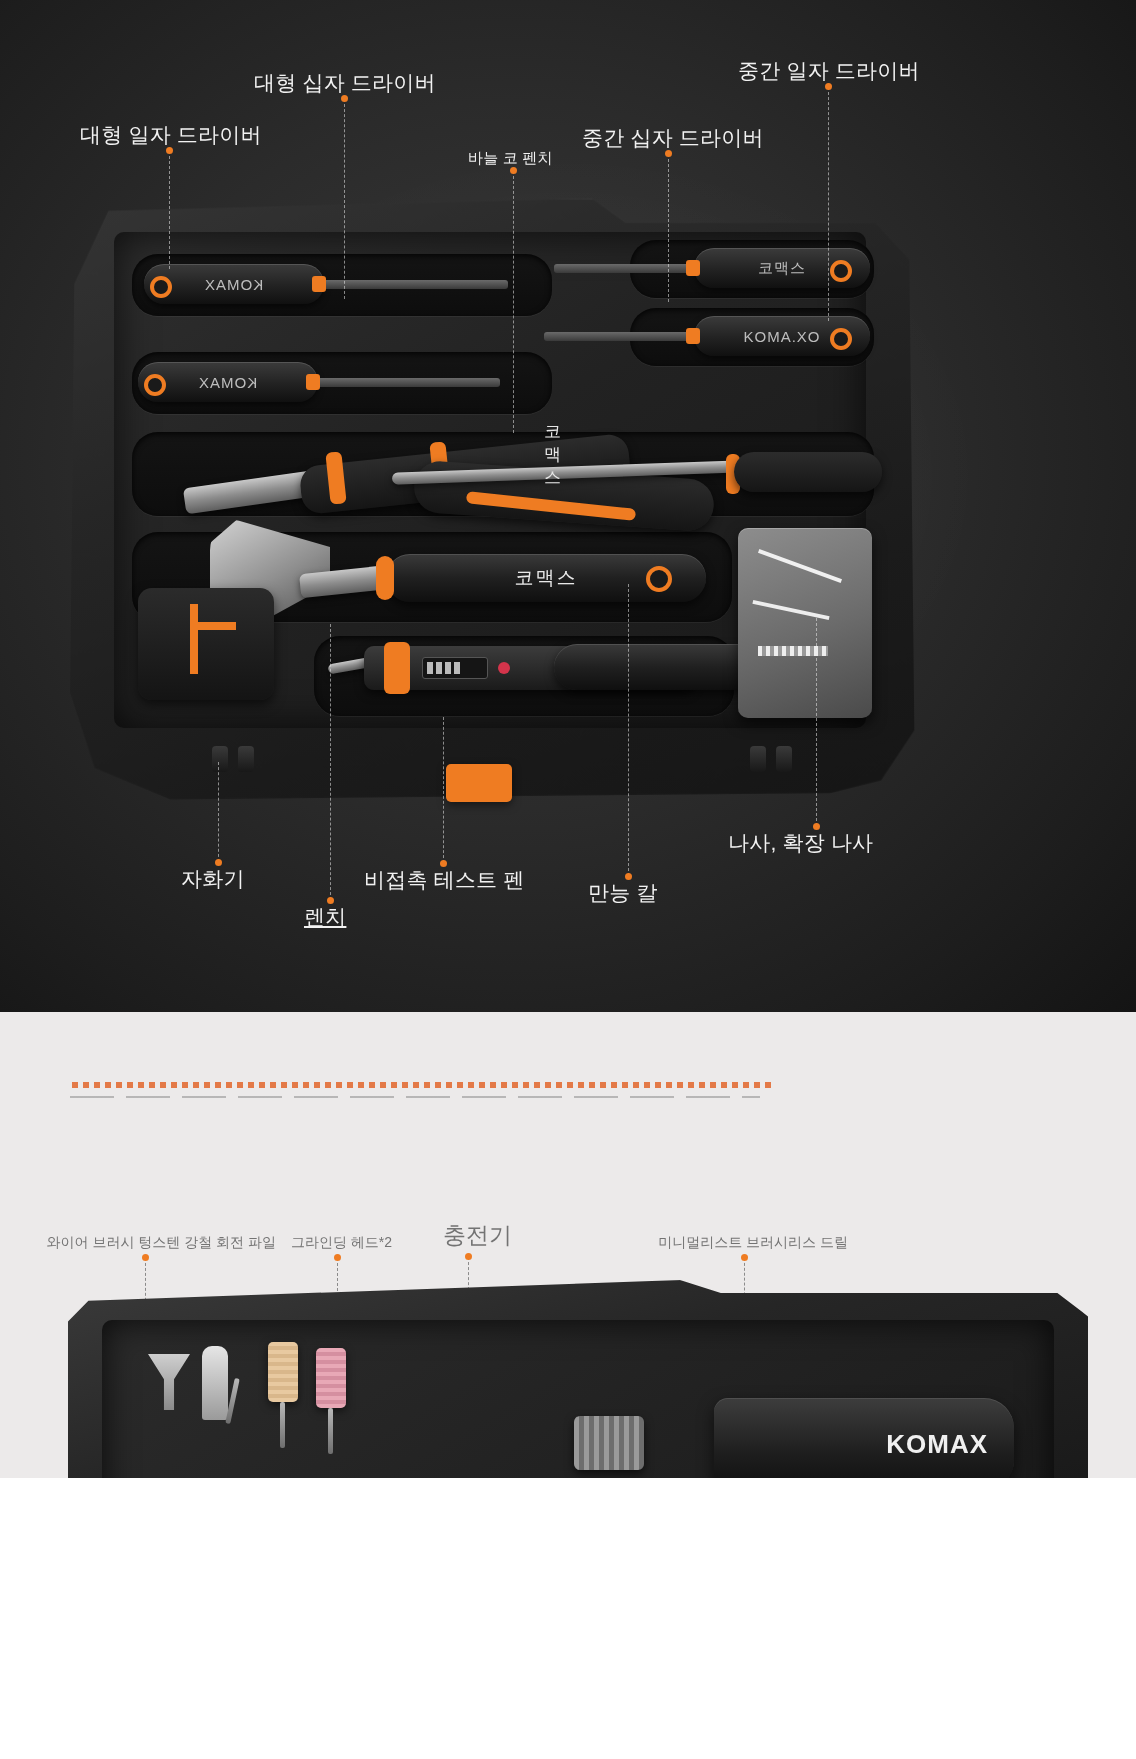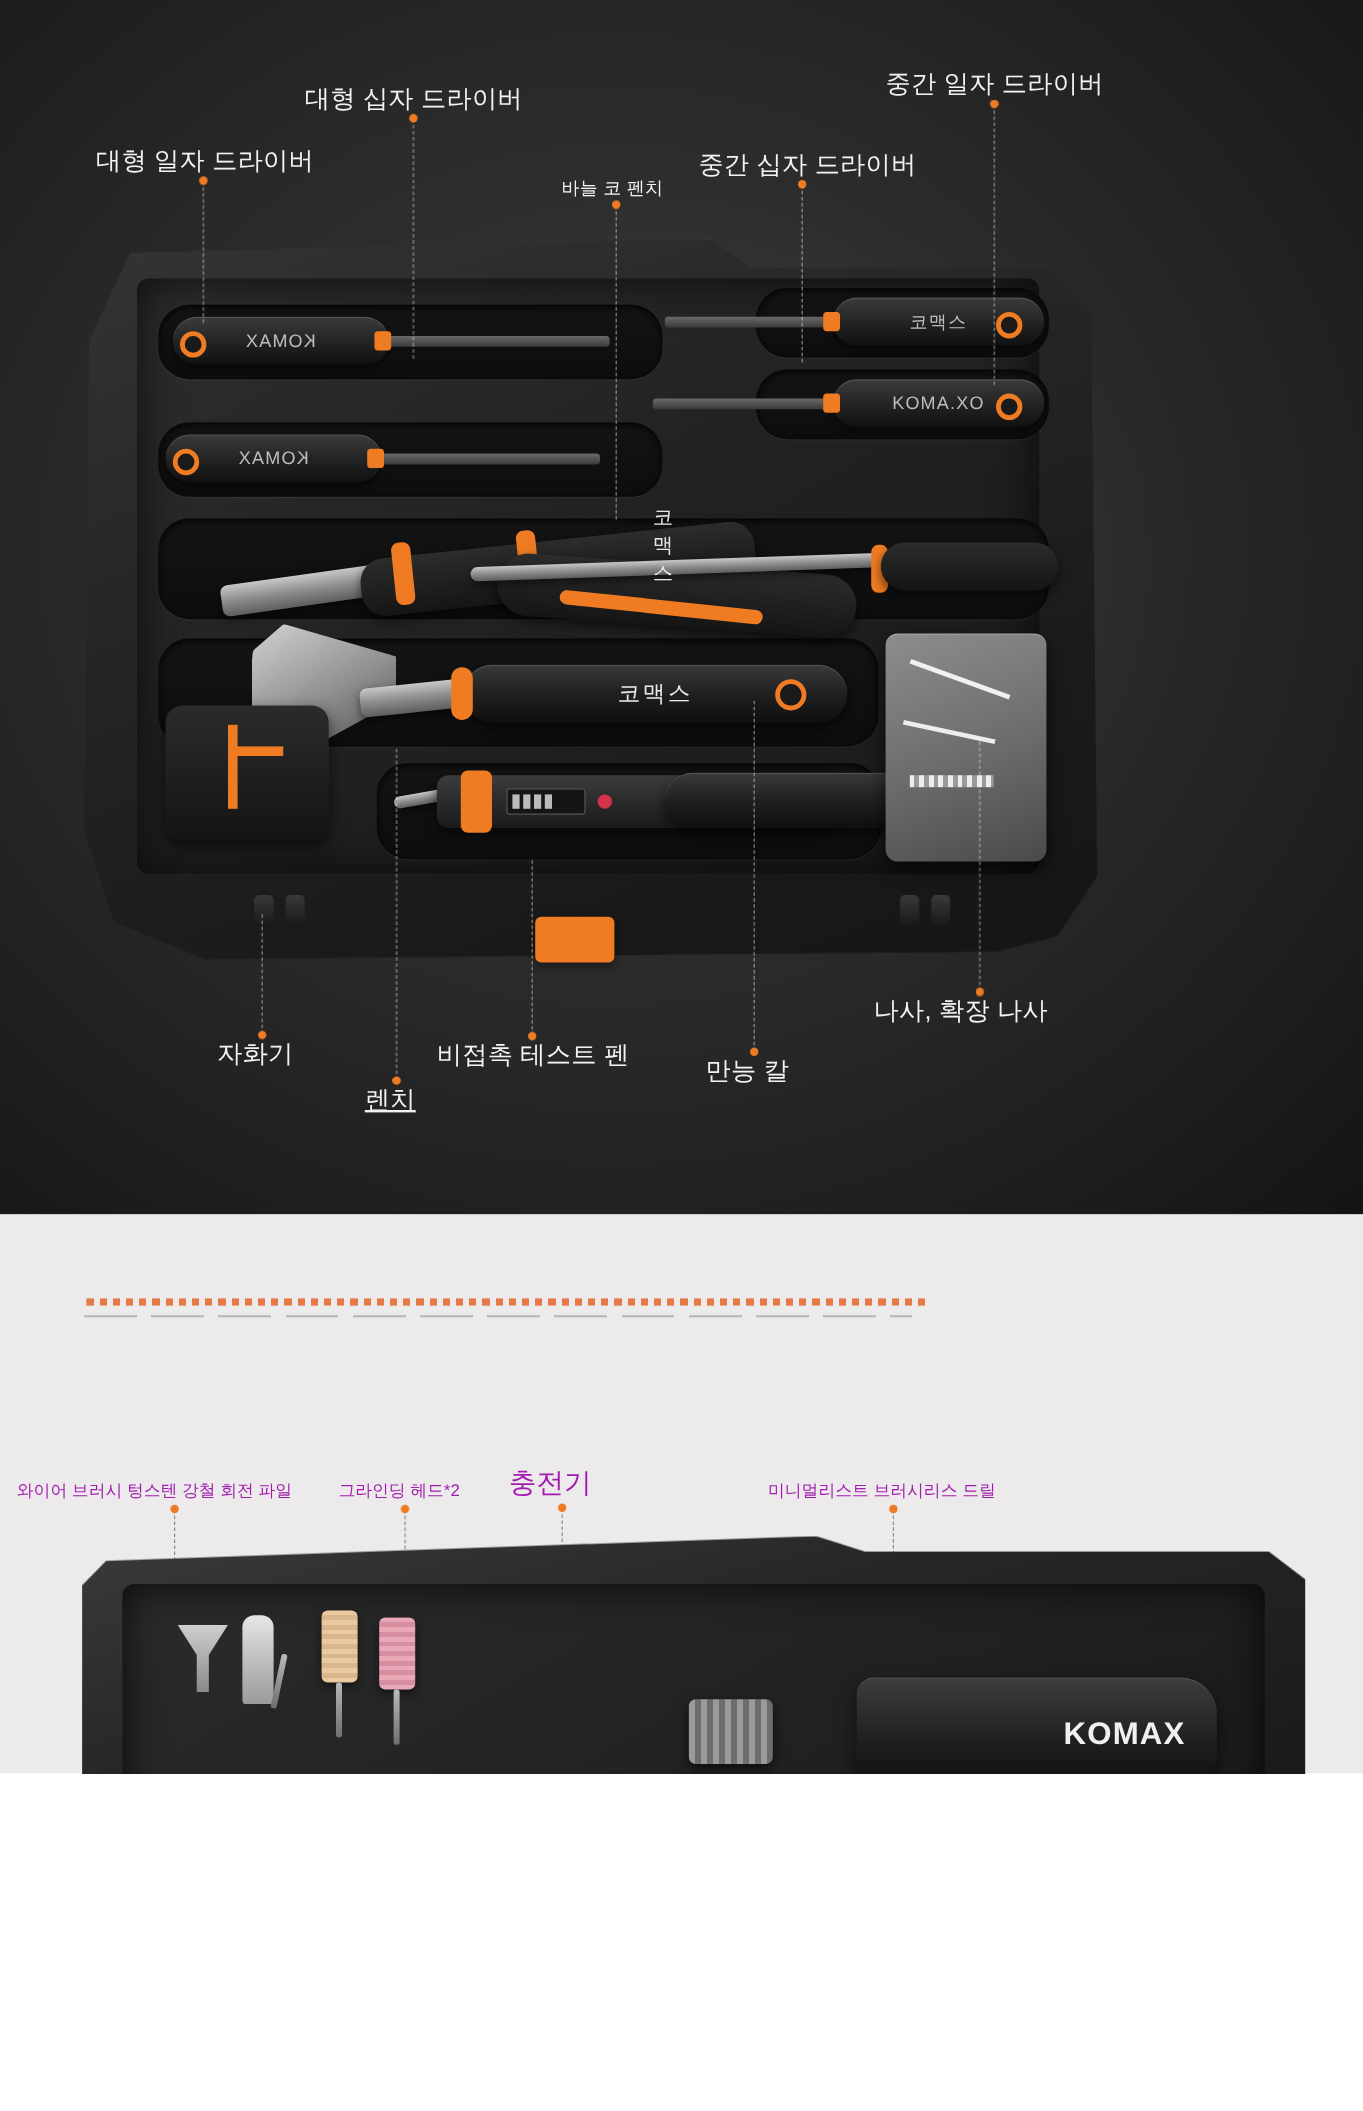--- a/index.html
+++ b/index.html
@@ -229,21 +229,21 @@
   }
 
   
   .panel-photo2 {
     position: relative;
     width: 1136px;
     height: 380px;
     background: #eceaea;
     overflow: hidden;
   }
-  .cal2 { position: absolute; color: #a21caf; white-space: nowrap; }
+  .cal2 { position: absolute; color: #737373; white-space: nowrap; text-align: right; }
   .cal2 .txt { font-size: 14px; }
   .cal2.big .txt { font-size: 23px; }
   .cal2 .stem {
     position: absolute; left: 50%; width: 0;
     border-left: 1px dashed rgba(60,60,60,.55);
   }
   .cal2 .dot {
     position: absolute; left: 50%; width: 7px; height: 7px; margin-left: -3.5px;
     border-radius: 50%; background: #ef7c22;
   }

